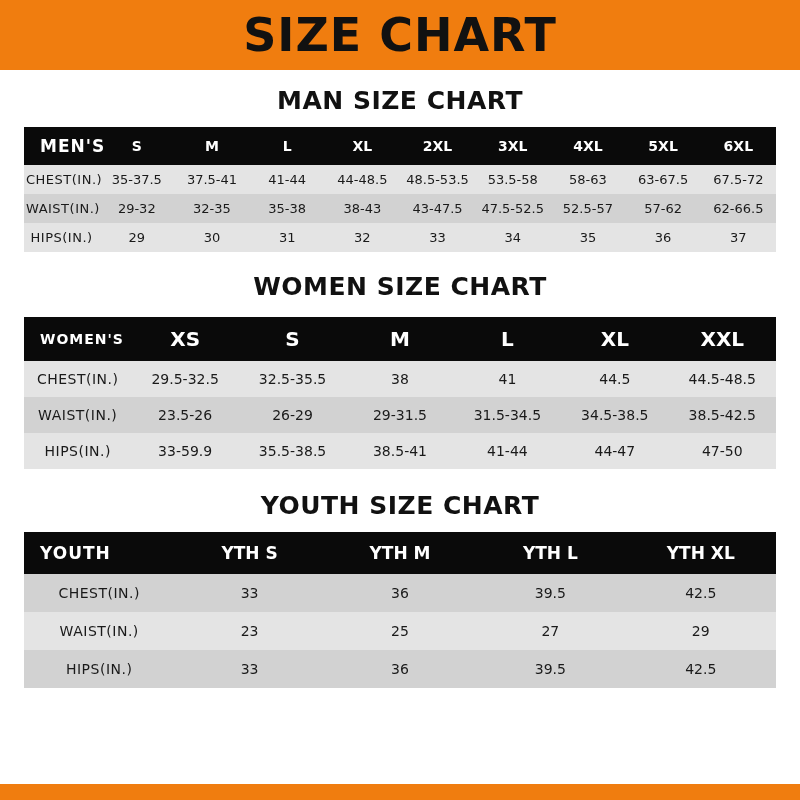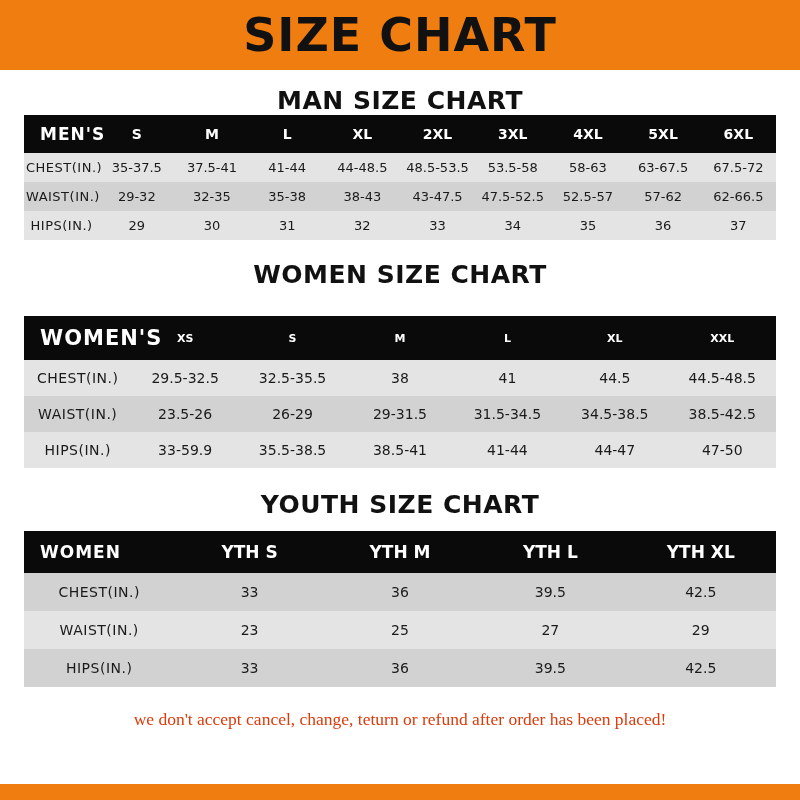--- a/index.html
+++ b/index.html
@@ -43,22 +43,22 @@
     box-sizing: border-box;
   }
   .section-title {
     text-align: center;
     font-family: "DejaVu Sans", sans-serif;
     font-weight: bold;
     font-size: 25px;
     color: #111111;
     letter-spacing: 0.5px;
   }
-  .man-title { margin: 16px 0 0 0; }
-  .women-title { margin: 20px 0 27px 0; }
+  .man-title { margin: 16px 0 12px 0; }
+  .women-title { margin: 20px 0 16px 0; }
   .youth-title { margin: 22px 0 12px 0; }
 
   table.size-table {
     width: 100%;
     border-collapse: collapse;
     table-layout: fixed;
   }
   table.size-table th,
   table.size-table td {
     text-align: center;
@@ -92,22 +92,22 @@
     letter-spacing: 0.5px;
   }
 
   
   #men-table thead th { font-size: 14px; }
   #men-table thead th.first-col { font-size: 17px; }
   #men-table tbody td { font-size: 13px; }
   #men-table tbody td.first-col { font-size: 13px; }
 
   
-  #women-table thead th { font-size: 11px; }
-  #women-table thead th.first-col { font-size: 21px; }
+  #women-table thead th { font-size: 20px; }
+  #women-table thead th.first-col { font-size: 14px; }
   #women-table tbody td { font-size: 14px; }
   #women-table tbody td.first-col { font-size: 14px; }
   #women-table thead th, #women-table tbody td { padding-top: 10px; padding-bottom: 10px; }
 
   
   #youth-table thead th { font-size: 17px; }
   #youth-table thead th.first-col { font-size: 17px; }
   #youth-table tbody td { font-size: 14px; }
   #youth-table tbody td.first-col { font-size: 14px; }
   #youth-table thead th, #youth-table tbody td { padding-top: 11px; padding-bottom: 11px; }
@@ -240,21 +240,21 @@
           <td>44-47</td>
           <td>47-50</td>
         </tr>
       </tbody>
     </table>
 
     <div class="section-title youth-title">YOUTH SIZE CHART</div>
     <table class="size-table" id="youth-table">
       <thead>
         <tr>
-          <th class="first-col">WOMEN</th>
+          <th class="first-col">YOUTH</th>
           <th>YTH S</th>
           <th>YTH M</th>
           <th>YTH L</th>
           <th>YTH XL</th>
         </tr>
       </thead>
       <tbody>
         <tr class="even">
           <td class="first-col">CHEST(IN.)</td>
           <td>33</td>
@@ -273,19 +273,18 @@
           <td class="first-col">HIPS(IN.)</td>
           <td>33</td>
           <td>36</td>
           <td>39.5</td>
           <td>42.5</td>
         </tr>
       </tbody>
     </table>
 
     <div class="note">
-      <div>we don't accept cancel, change, teturn or refund after order has been placed!</div>
     </div>
 
   </div>
 
   <div class="footer-band"></div>
 </div>
 
 </body></html>

